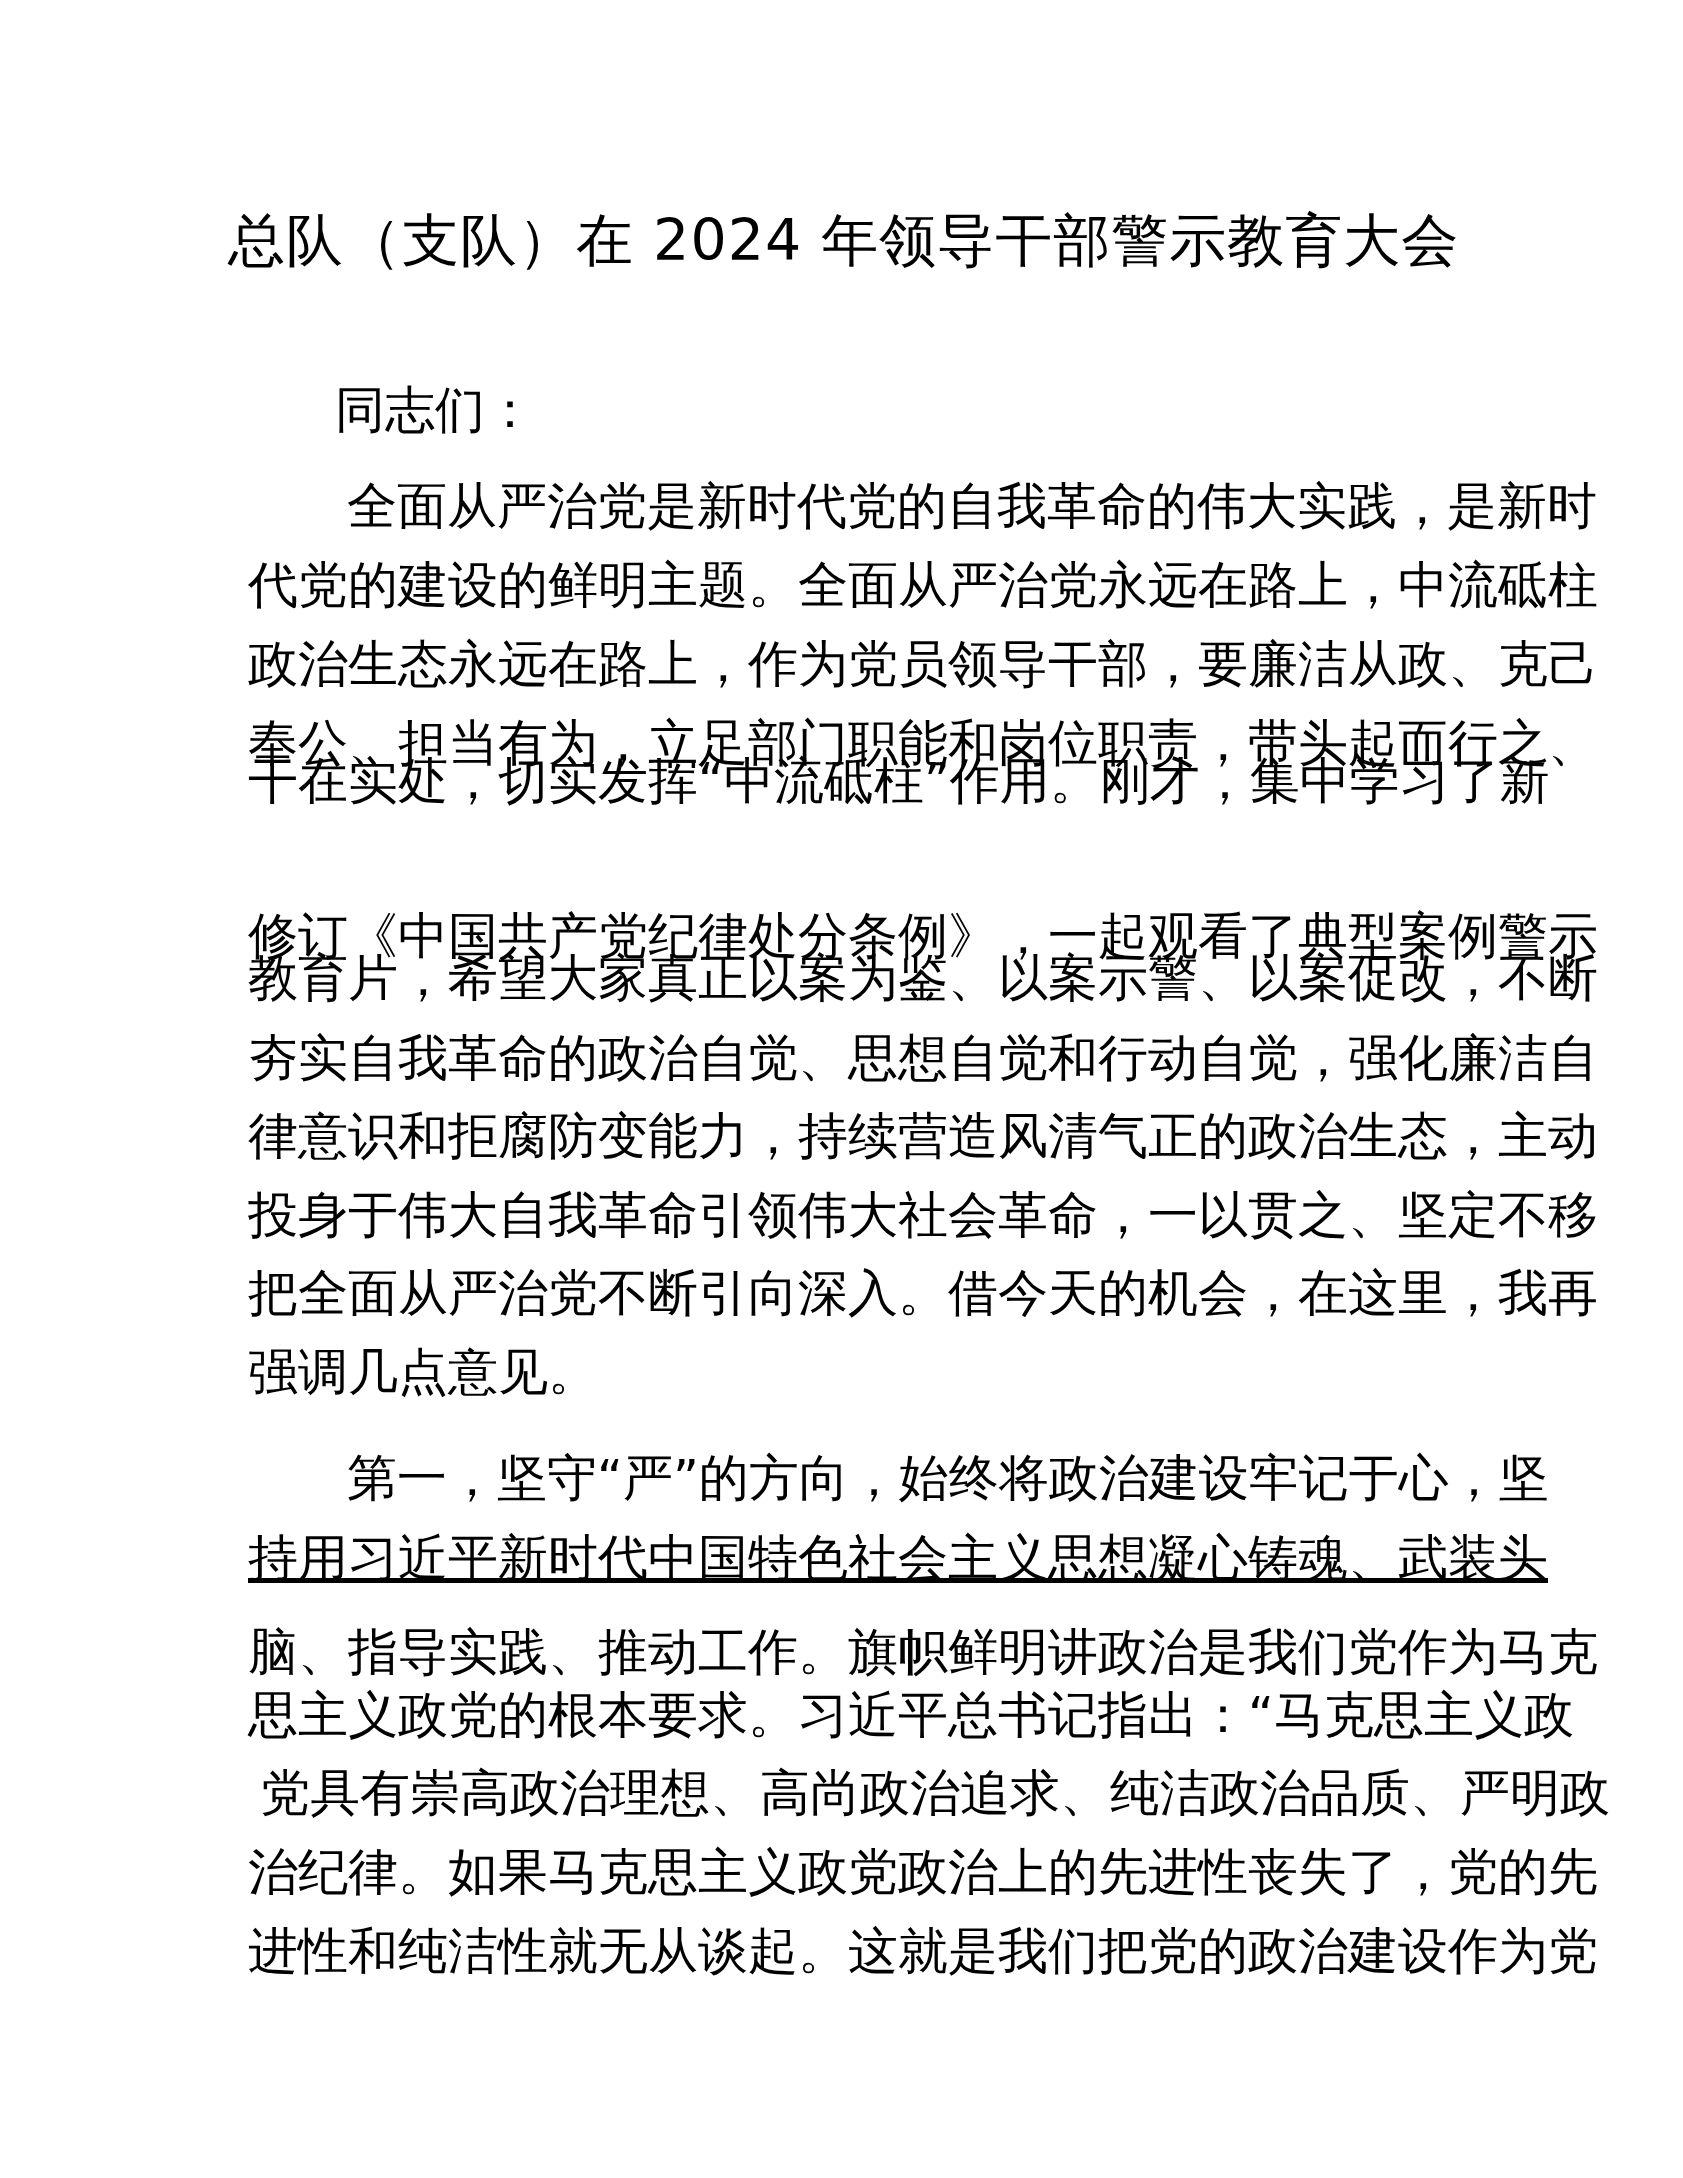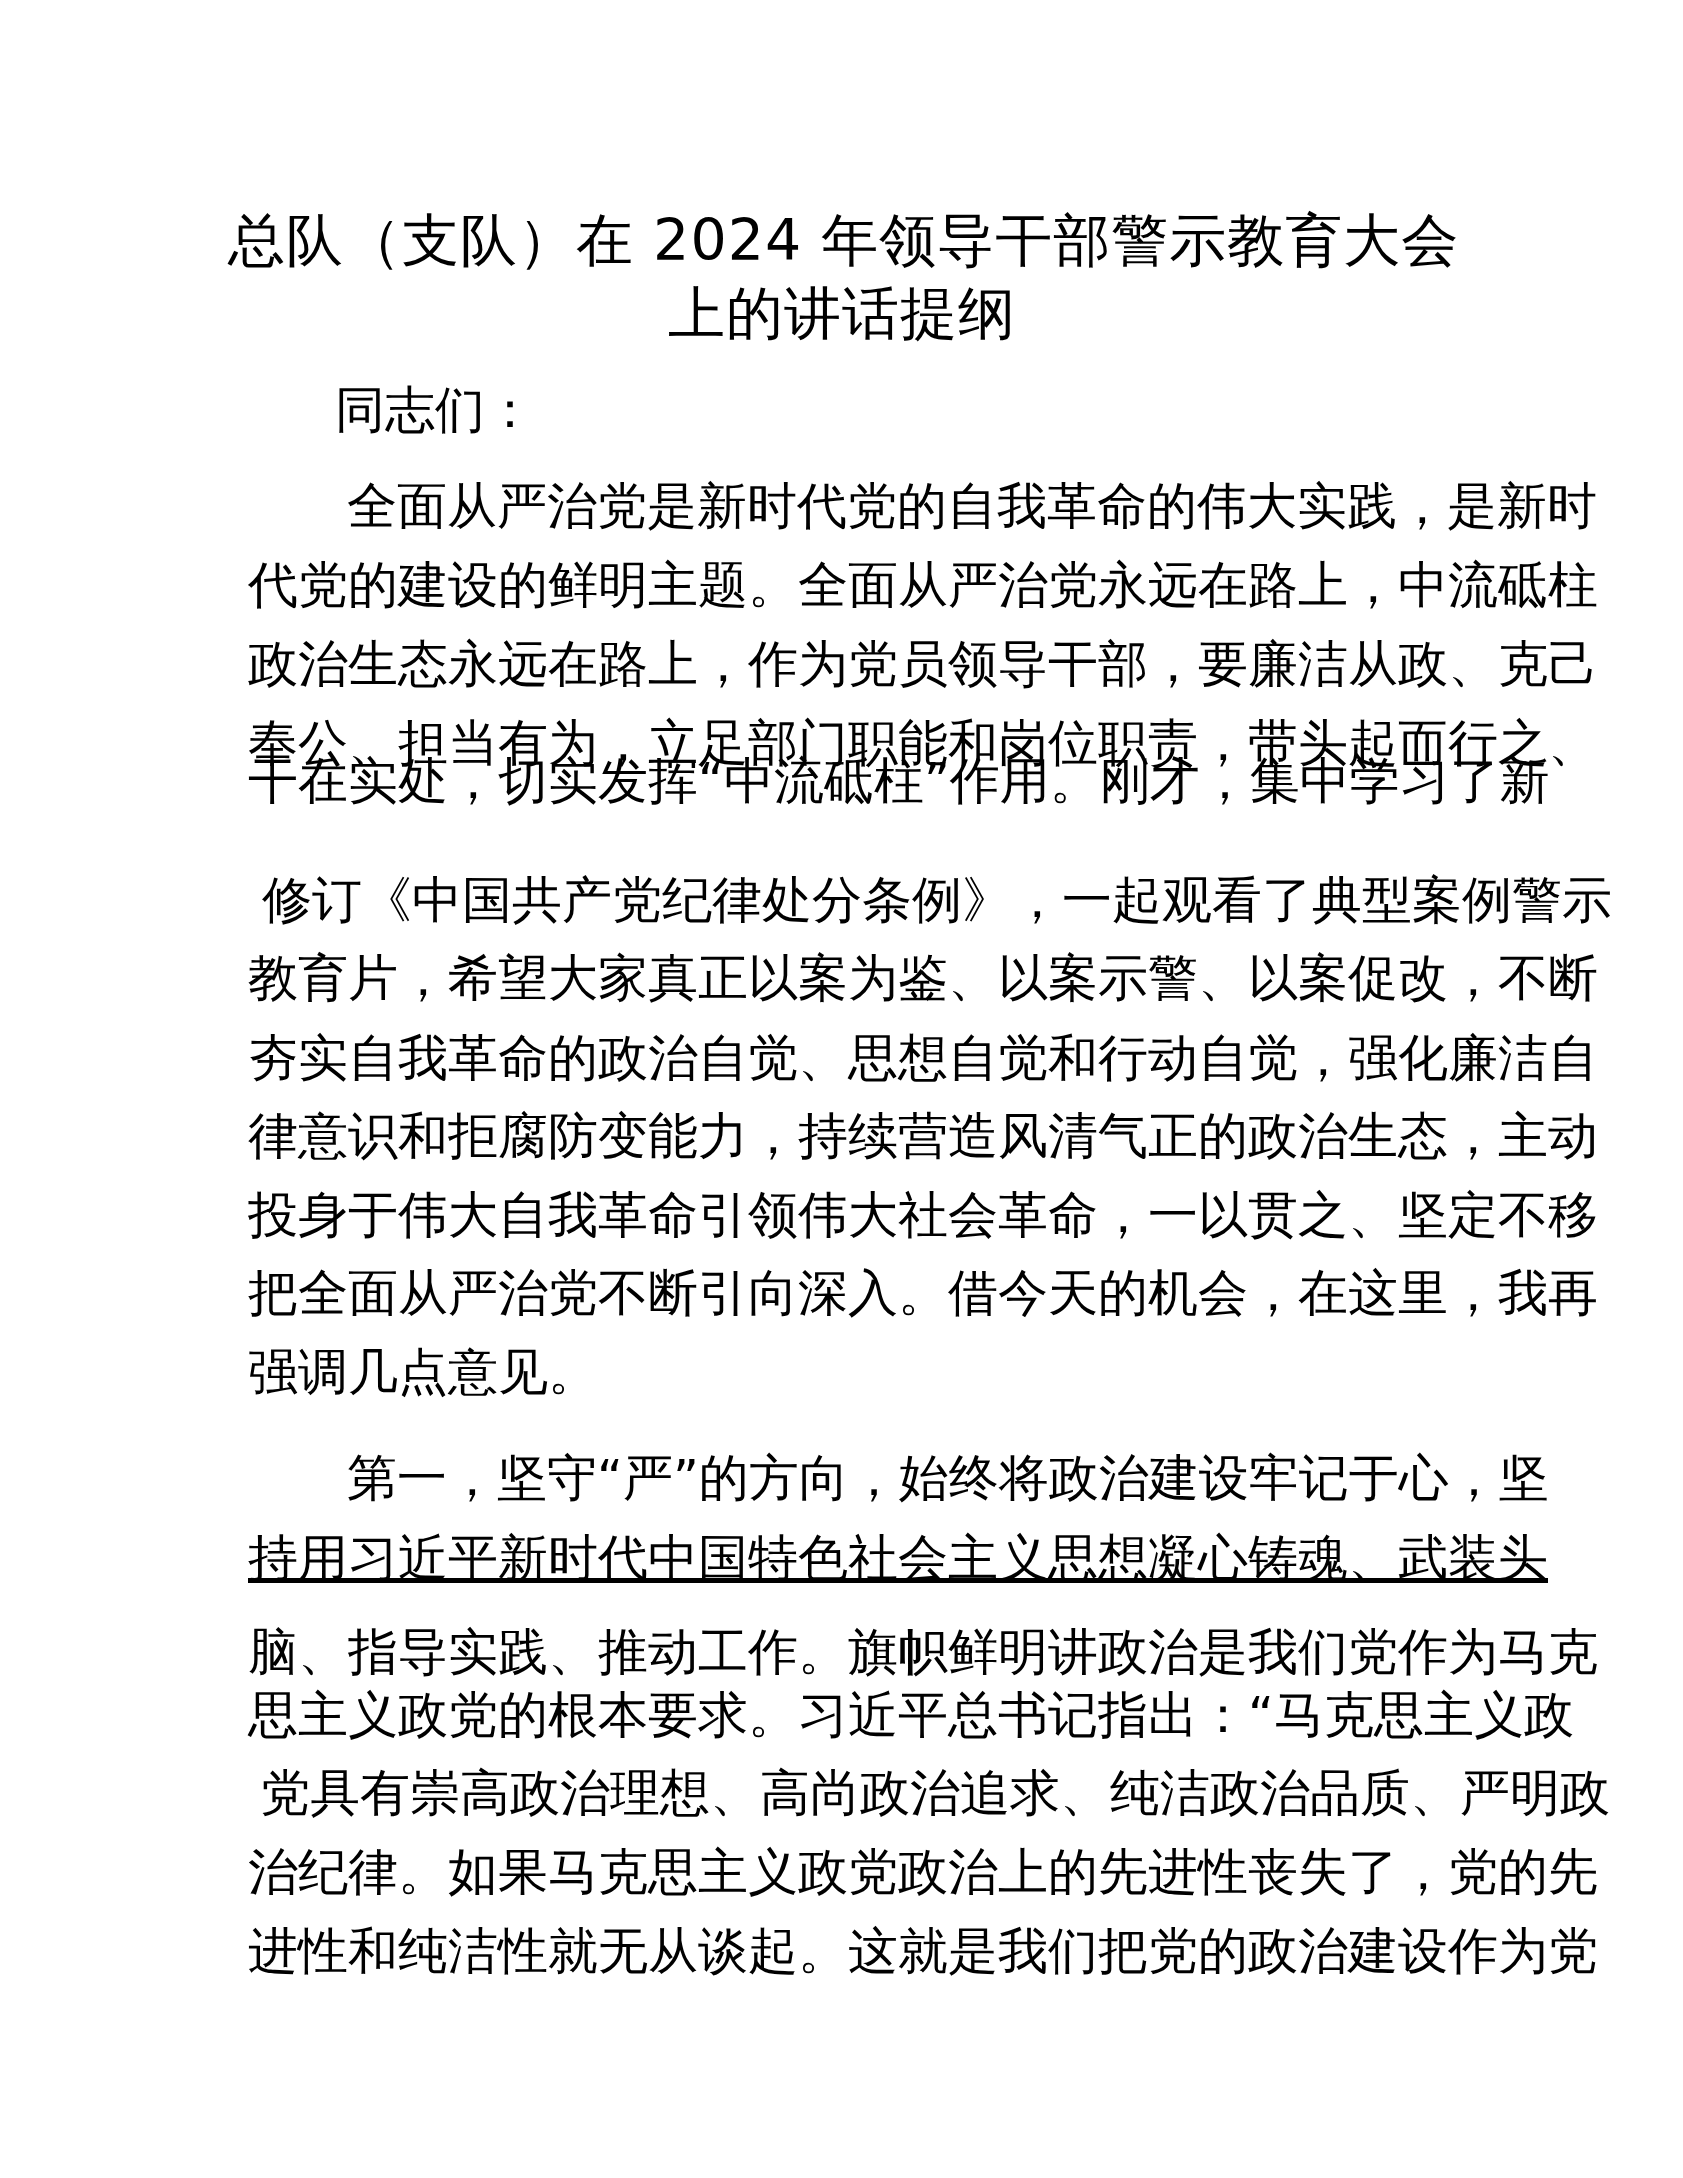--- a/index.html
+++ b/index.html
@@ -15,33 +15,32 @@
   .line.last { text-align-last:left; }
   .indent { padding-left:99px; box-sizing:border-box; }
 </style>
 </head>
 <body>
 
 <div class="page">
 
   <div class="title">
     <div>总队（支队）在 2024 年领导干部警示教育大会</div>
-    <div>上的讲话提纲</div>
   </div>
 
   <div class="body">
     <div class="line last" style="top:381px; left:87px;">同志们：</div>
 
     <div>
       <div class="line indent" style="top:477px;">全面从严治党是新时代党的自我革命的伟大实践，是新时</div>
       <div class="line" style="top:556px;">代党的建设的鲜明主题。全面从严治党永远在路上，中流砥柱</div>
       <div class="line" style="top:635px;">政治生态永远在路上，作为党员领导干部，要廉洁从政、克己</div>
       <div class="line" style="top:714px;">奉公、担当有为，立足部门职能和岗位职责，带头起而行之、</div>
       <div class="line" style="top:752px;">干在实处，切实发挥“中流砥柱”作用。刚才，集中学习了新</div>
-      <div class="line" style="top:871px;margin-left:14px;">修订《中国共产党纪律处分条例》，一起观看了典型案例警示</div>
+      <div class="line" style="top:907px;">修订《中国共产党纪律处分条例》，一起观看了典型案例警示</div>
       <div class="line" style="top:949px;">教育片，希望大家真正以案为鉴、以案示警、以案促改，不断</div>
       <div class="line" style="top:1029px;">夯实自我革命的政治自觉、思想自觉和行动自觉，强化廉洁自</div>
       <div class="line" style="top:1107px;">律意识和拒腐防变能力，持续营造风清气正的政治生态，主动</div>
       <div class="line" style="top:1186px;">投身于伟大自我革命引领伟大社会革命，一以贯之、坚定不移</div>
       <div class="line" style="top:1264px;">把全面从严治党不断引向深入。借今天的机会，在这里，我再</div>
       <div class="line last" style="top:1343px;">强调几点意见。</div>
     </div>
 
     <div>
       <div class="line indent" style="top:1449px;">第一，坚守“严”的方向，始终将政治建设牢记于心，坚</div>

